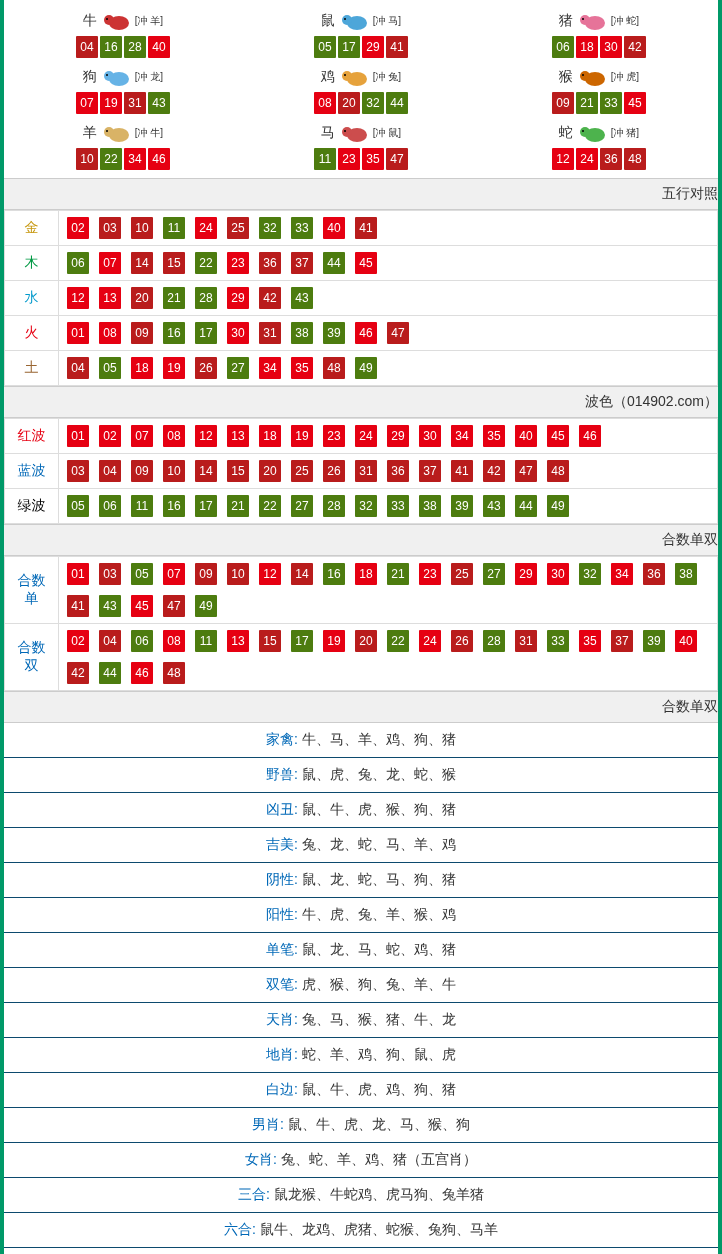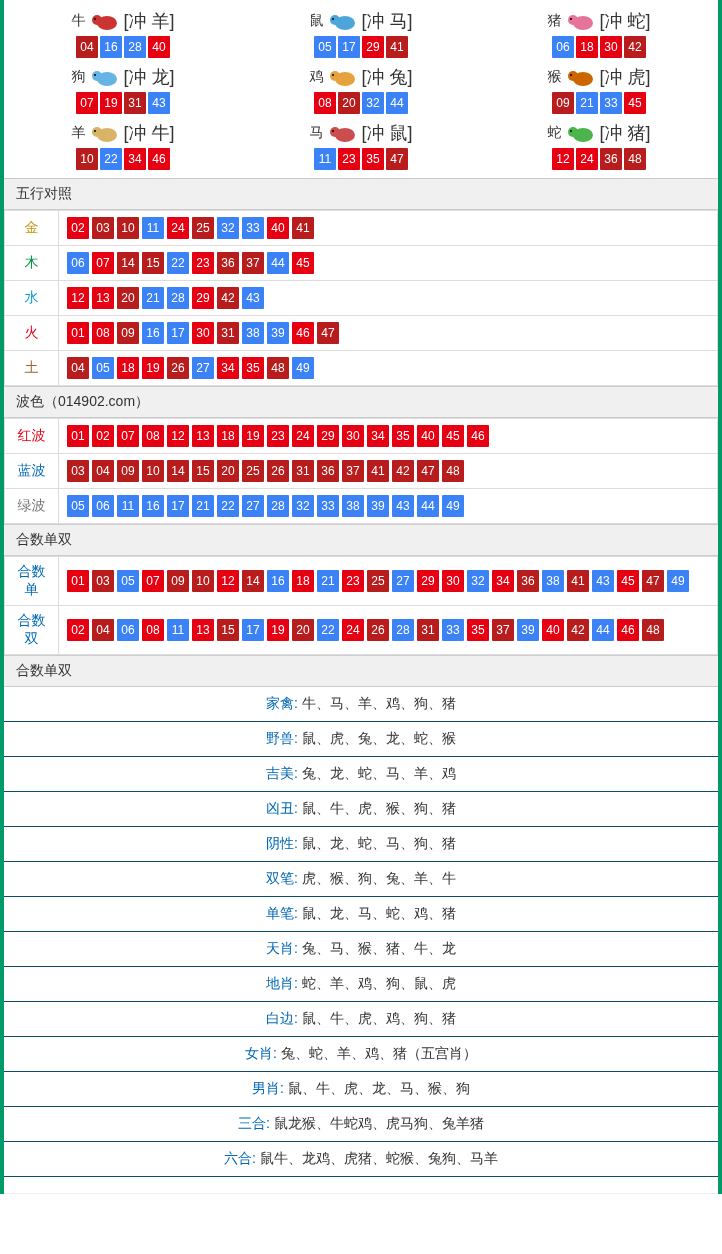--- a/index.html
+++ b/index.html
@@ -3,39 +3,39 @@
 <meta charset="utf-8">
 <style>
 *{box-sizing:border-box;margin:0;padding:0}
 body{font-family:Arial,"Microsoft YaHei",sans-serif;font-size:14px;background:#fff;color:#333}
 .wrap{width:722px;border-left:4px solid #009968;border-right:4px solid #009968}
 .zodiac-grid{display:flex;flex-wrap:wrap;padding:5px 0}
 .zodiac-cell{width:33.33%;text-align:center;padding:3px 0}
 .zodiac-top{display:flex;align-items:center;justify-content:center;gap:2px;height:26px}
 .zname{font-size:14px}
 .zicon{width:34px;height:22px;display:inline-block}
-.zconf{font-size:18px}
+.zconf{font-size:10px}
 .ball-row{display:flex;justify-content:center;gap:2px;margin-top:2px}
 .ball{display:inline-flex;align-items:center;justify-content:center;width:22px;height:22px;color:#fff;font-size:12px;border-radius:1px}
 .red{background:#e60012}
 .blue{background:#b91c1c}
-.green{background:#3b82f6}
-.section-header{background:#f0f0f0;text-align:left;padding:6px 12px;border-top:1px solid #ccc;border-bottom:1px solid #ccc;font-size:14px}
+.green{background:#4d7c0f}
+.section-header{background:#f0f0f0;text-align:right;padding:6px 0;border-top:1px solid #ccc;border-bottom:1px solid #ccc;font-size:14px}
 .table{width:100%;border-collapse:collapse}
 .table td{border:1px solid #ddd;padding:6px 8px;vertical-align:middle}
 .table td.label{width:54px;text-align:center;font-size:14px}
 .lbl-gold{color:#c79810}
 .lbl-wood{color:#009944}
 .lbl-water{color:#0099cc}
 .lbl-fire{color:#e60012}
 .lbl-earth{color:#996633}
 .lbl-red{color:#e60012}
 .lbl-blue{color:#0068b7}
-.lbl-green{color:#737373}
-.balls-cell{display:flex;flex-wrap:wrap;gap:3px}
+.lbl-green{color:#000000}
+.balls-cell{display:flex;flex-wrap:wrap;gap:10px}
 .attr-row{text-align:center;padding:8px 0;border-bottom:1px solid #0c4a6e}
 .attr-row .k{color:#0068b7}
 .attr-row .v{color:#333}
 .attr-quad{text-align:center;padding:8px 0;border-bottom:1px solid #eee}
 svg.anim{display:block}
 </style>
 </head>
 <body>
 <div class="wrap">
 
@@ -445,28 +445,29 @@
             </div>
           </td>
         </tr>
       </tbody>
     </table>
 
 <div class="section-header">合数单双</div>
 <div id="attrs-list">
       <div class="attr-row"><span class="k">家禽:</span> <span class="v">牛、马、羊、鸡、狗、猪</span></div>
       <div class="attr-row"><span class="k">野兽:</span> <span class="v">鼠、虎、兔、龙、蛇、猴</span></div>
+      <div class="attr-row"><span class="k">凶丑:</span> <span class="v">鼠、牛、虎、猴、狗、猪</span></div>
       <div class="attr-row"><span class="k">吉美:</span> <span class="v">兔、龙、蛇、马、羊、鸡</span></div>
-      <div class="attr-row"><span class="k">凶丑:</span> <span class="v">鼠、牛、虎、猴、狗、猪</span></div>
       <div class="attr-row"><span class="k">阴性:</span> <span class="v">鼠、龙、蛇、马、狗、猪</span></div>
+      <div class="attr-row"><span class="k">阳性:</span> <span class="v">牛、虎、兔、羊、猴、鸡</span></div>
+      <div class="attr-row"><span class="k">单笔:</span> <span class="v">鼠、龙、马、蛇、鸡、猪</span></div>
       <div class="attr-row"><span class="k">双笔:</span> <span class="v">虎、猴、狗、兔、羊、牛</span></div>
-      <div class="attr-row"><span class="k">单笔:</span> <span class="v">鼠、龙、马、蛇、鸡、猪</span></div>
       <div class="attr-row"><span class="k">天肖:</span> <span class="v">兔、马、猴、猪、牛、龙</span></div>
       <div class="attr-row"><span class="k">地肖:</span> <span class="v">蛇、羊、鸡、狗、鼠、虎</span></div>
       <div class="attr-row"><span class="k">白边:</span> <span class="v">鼠、牛、虎、鸡、狗、猪</span></div>
+      <div class="attr-row"><span class="k">男肖:</span> <span class="v">鼠、牛、虎、龙、马、猴、狗</span></div>
       <div class="attr-row"><span class="k">女肖:</span> <span class="v">兔、蛇、羊、鸡、猪（五宫肖）</span></div>
-      <div class="attr-row"><span class="k">男肖:</span> <span class="v">鼠、牛、虎、龙、马、猴、狗</span></div>
       <div class="attr-row"><span class="k">三合:</span> <span class="v">鼠龙猴、牛蛇鸡、虎马狗、兔羊猪</span></div>
       <div class="attr-row"><span class="k">六合:</span> <span class="v">鼠牛、龙鸡、虎猪、蛇猴、兔狗、马羊</span></div>
       <div class="attr-quad"></div>
     </div>
 
 </div>
 
 </body></html>

